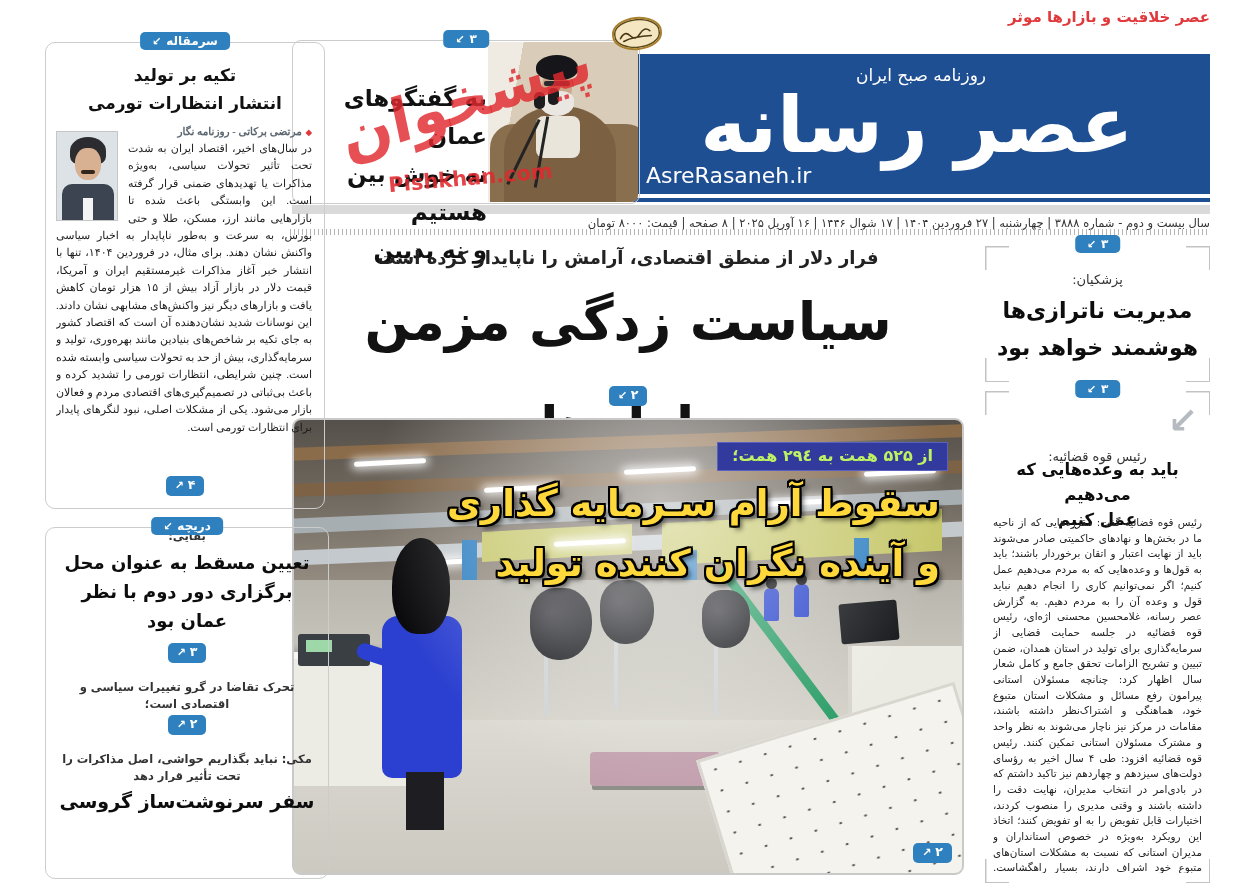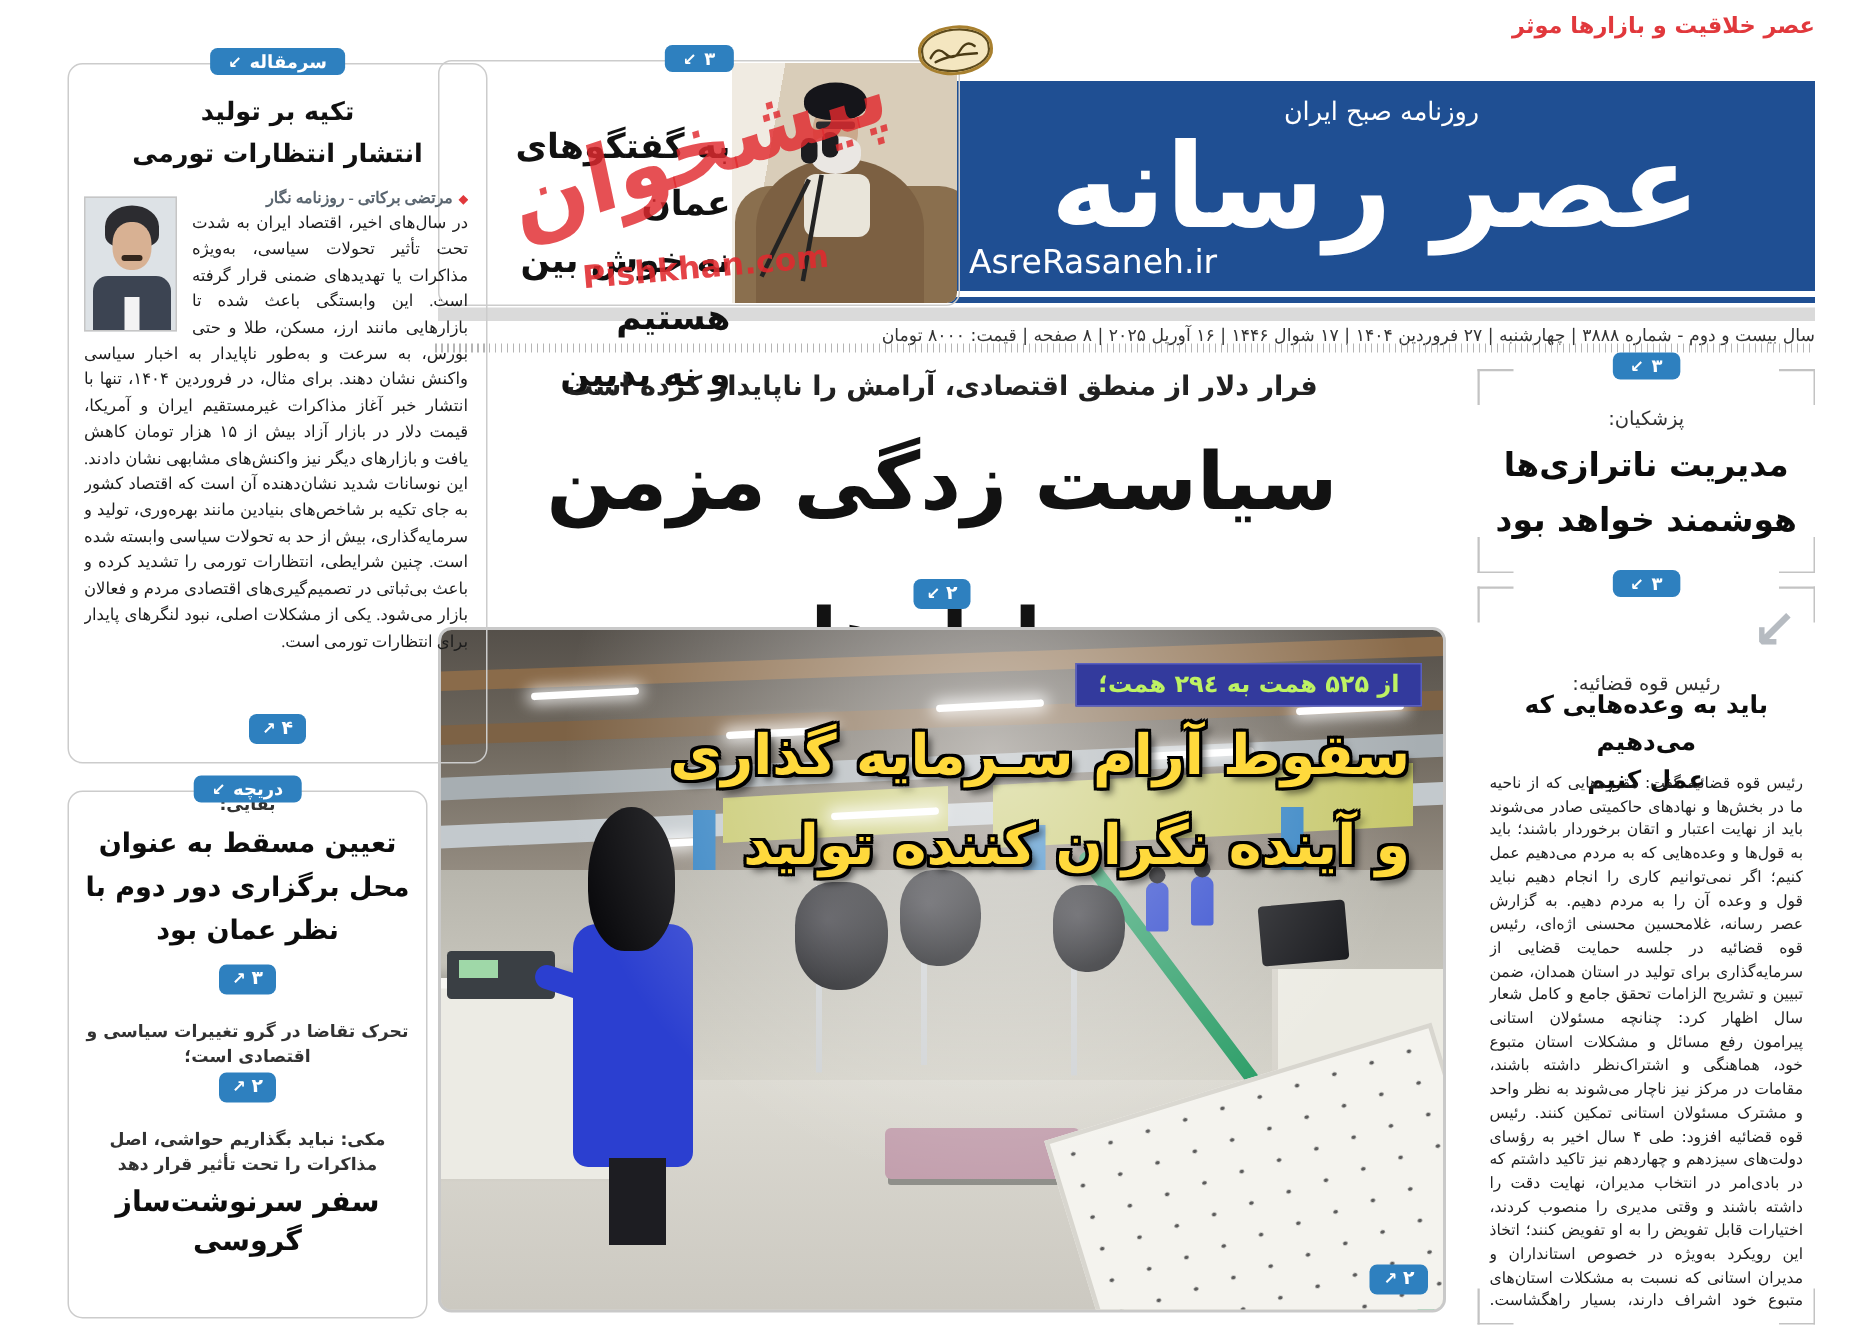--- a/index.html
+++ b/index.html
@@ -167,21 +167,21 @@
              background:#3c4452; border-radius:10px 10px 0 0; }
   .ap-shirt { position:absolute; bottom:0; left:26px; width:10px; height:22px;
               background:#f4f4f4; }
   .ed-byline { font-size:10.5px; font-weight:bold; color:#5b6670; text-align:right;
                margin-bottom:3px; }
   .ed-byline::before { content:"◆"; color:#e1383c; font-size:8px; margin-left:4px; }
   .ed-body { font-size:11px; line-height:17.4px; color:#1c1c1c; text-align:justify; }
   .ed-marker { position:absolute; bottom:12px; left:0; right:0; text-align:center; }
 
   
-  .dar-box { left:45px; top:527px; width:240px; height:352px;
+  .dar-box { left:45px; top:527px; width:284px; height:352px;
              border:1.5px solid #cccccc; border-radius:10px; }
   .dar-item { text-align:center; padding:0 10px; }
   .dar-kicker { font-size:11.5px; font-weight:bold; color:#333; line-height:17px; }
   .dar-title { font-weight:bold; color:#0d0d0d; }
   .dar-title.t1 { font-size:18px; line-height:29px; margin:3px 0 6px; }
   .dar-title.t2 { font-size:19px; line-height:26px; margin:3px 0 7px; }
 
   
   .corners { background:
       linear-gradient(#c3c3c3,#c3c3c3) left 0 top 0 / 1.5px 24px no-repeat,

